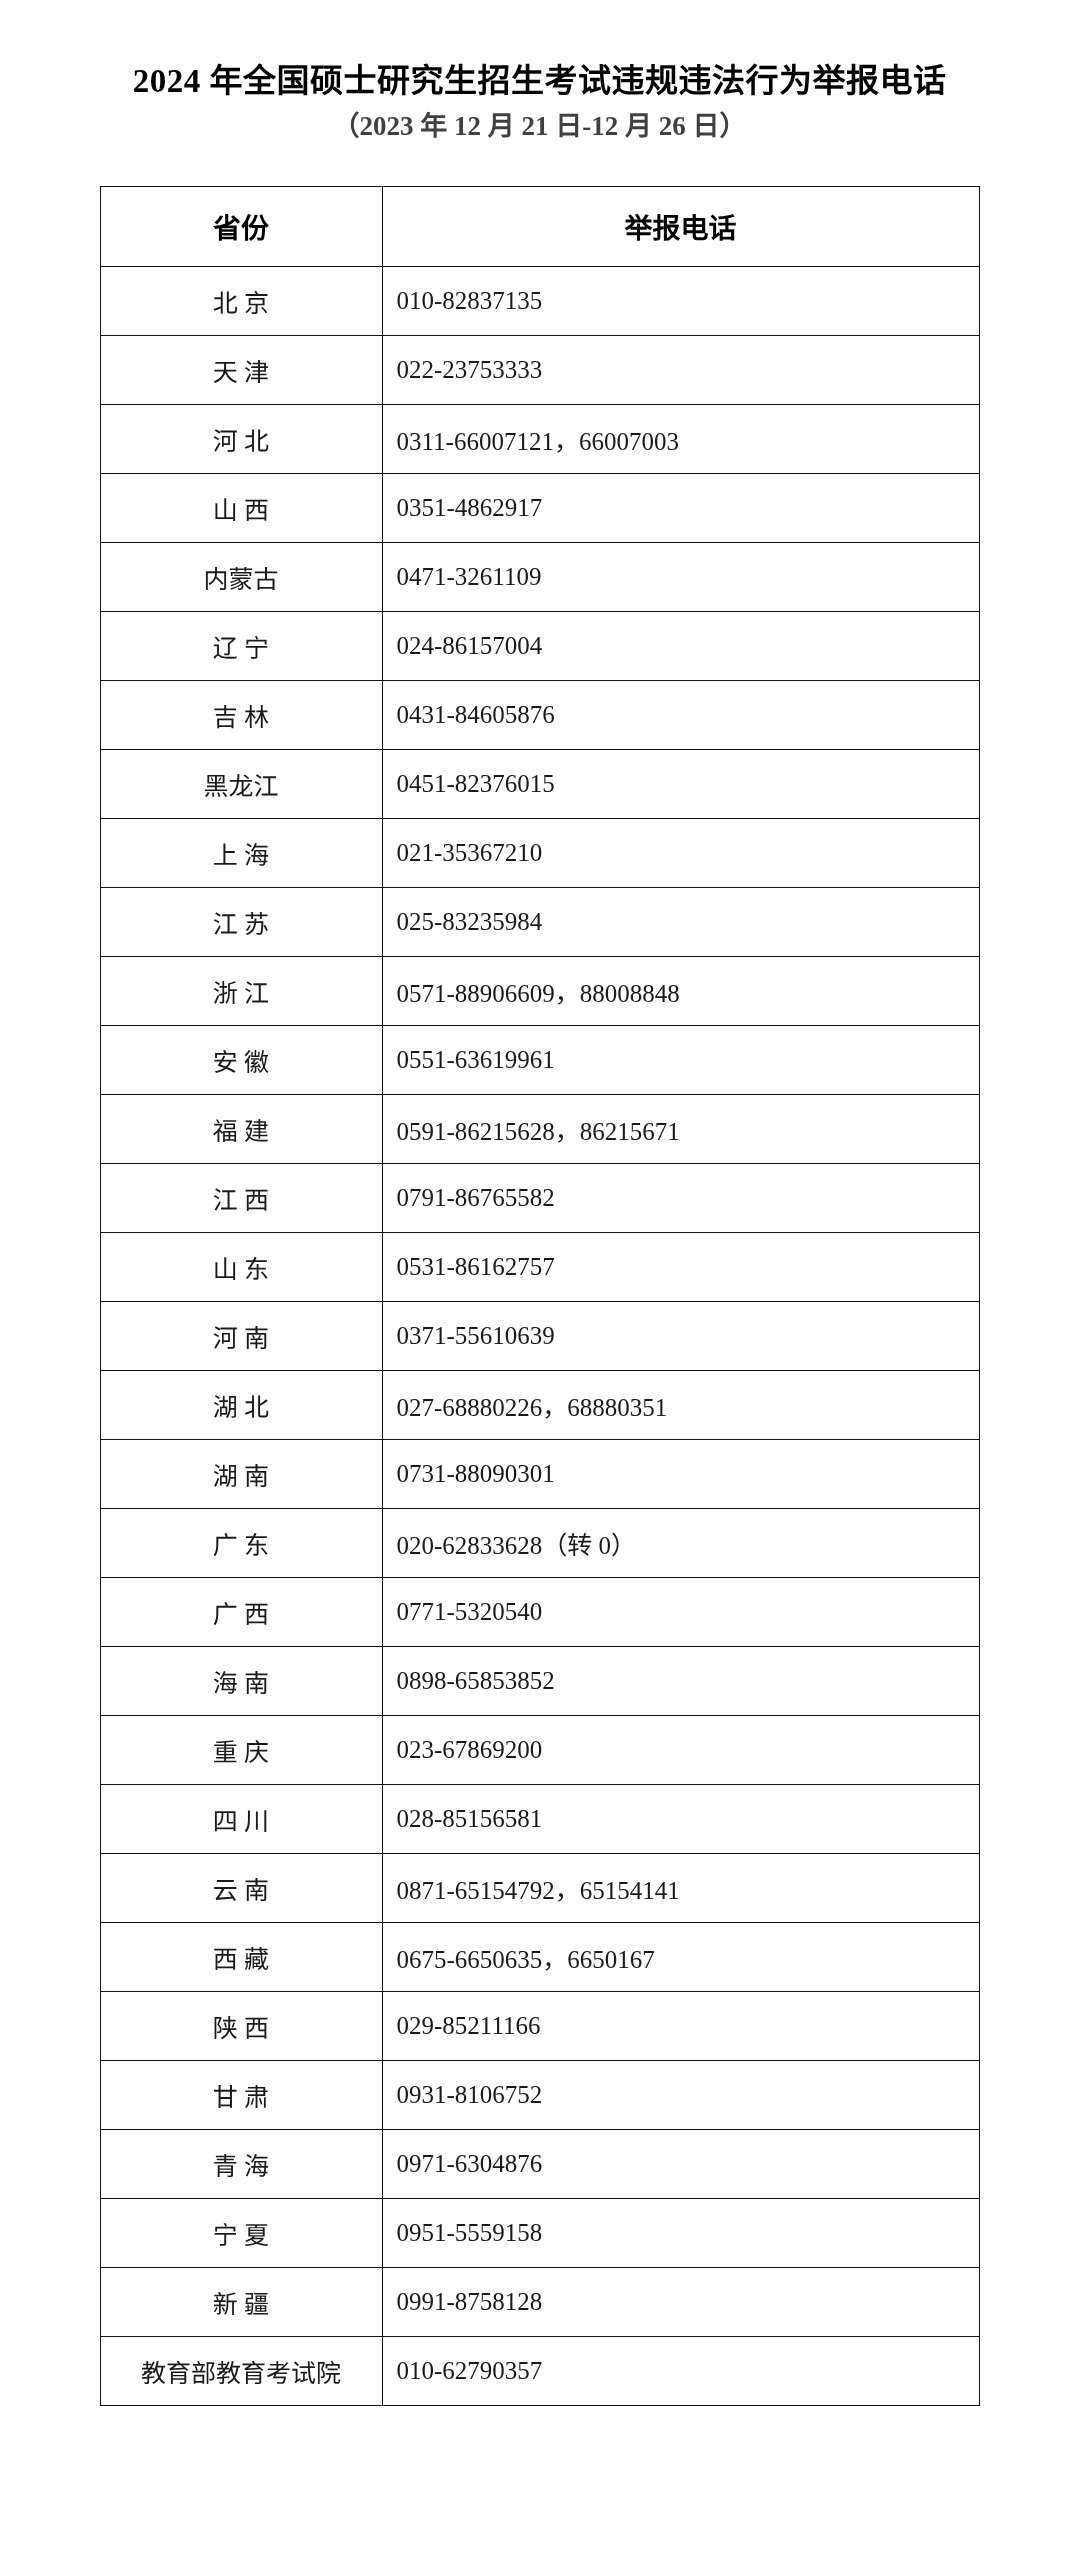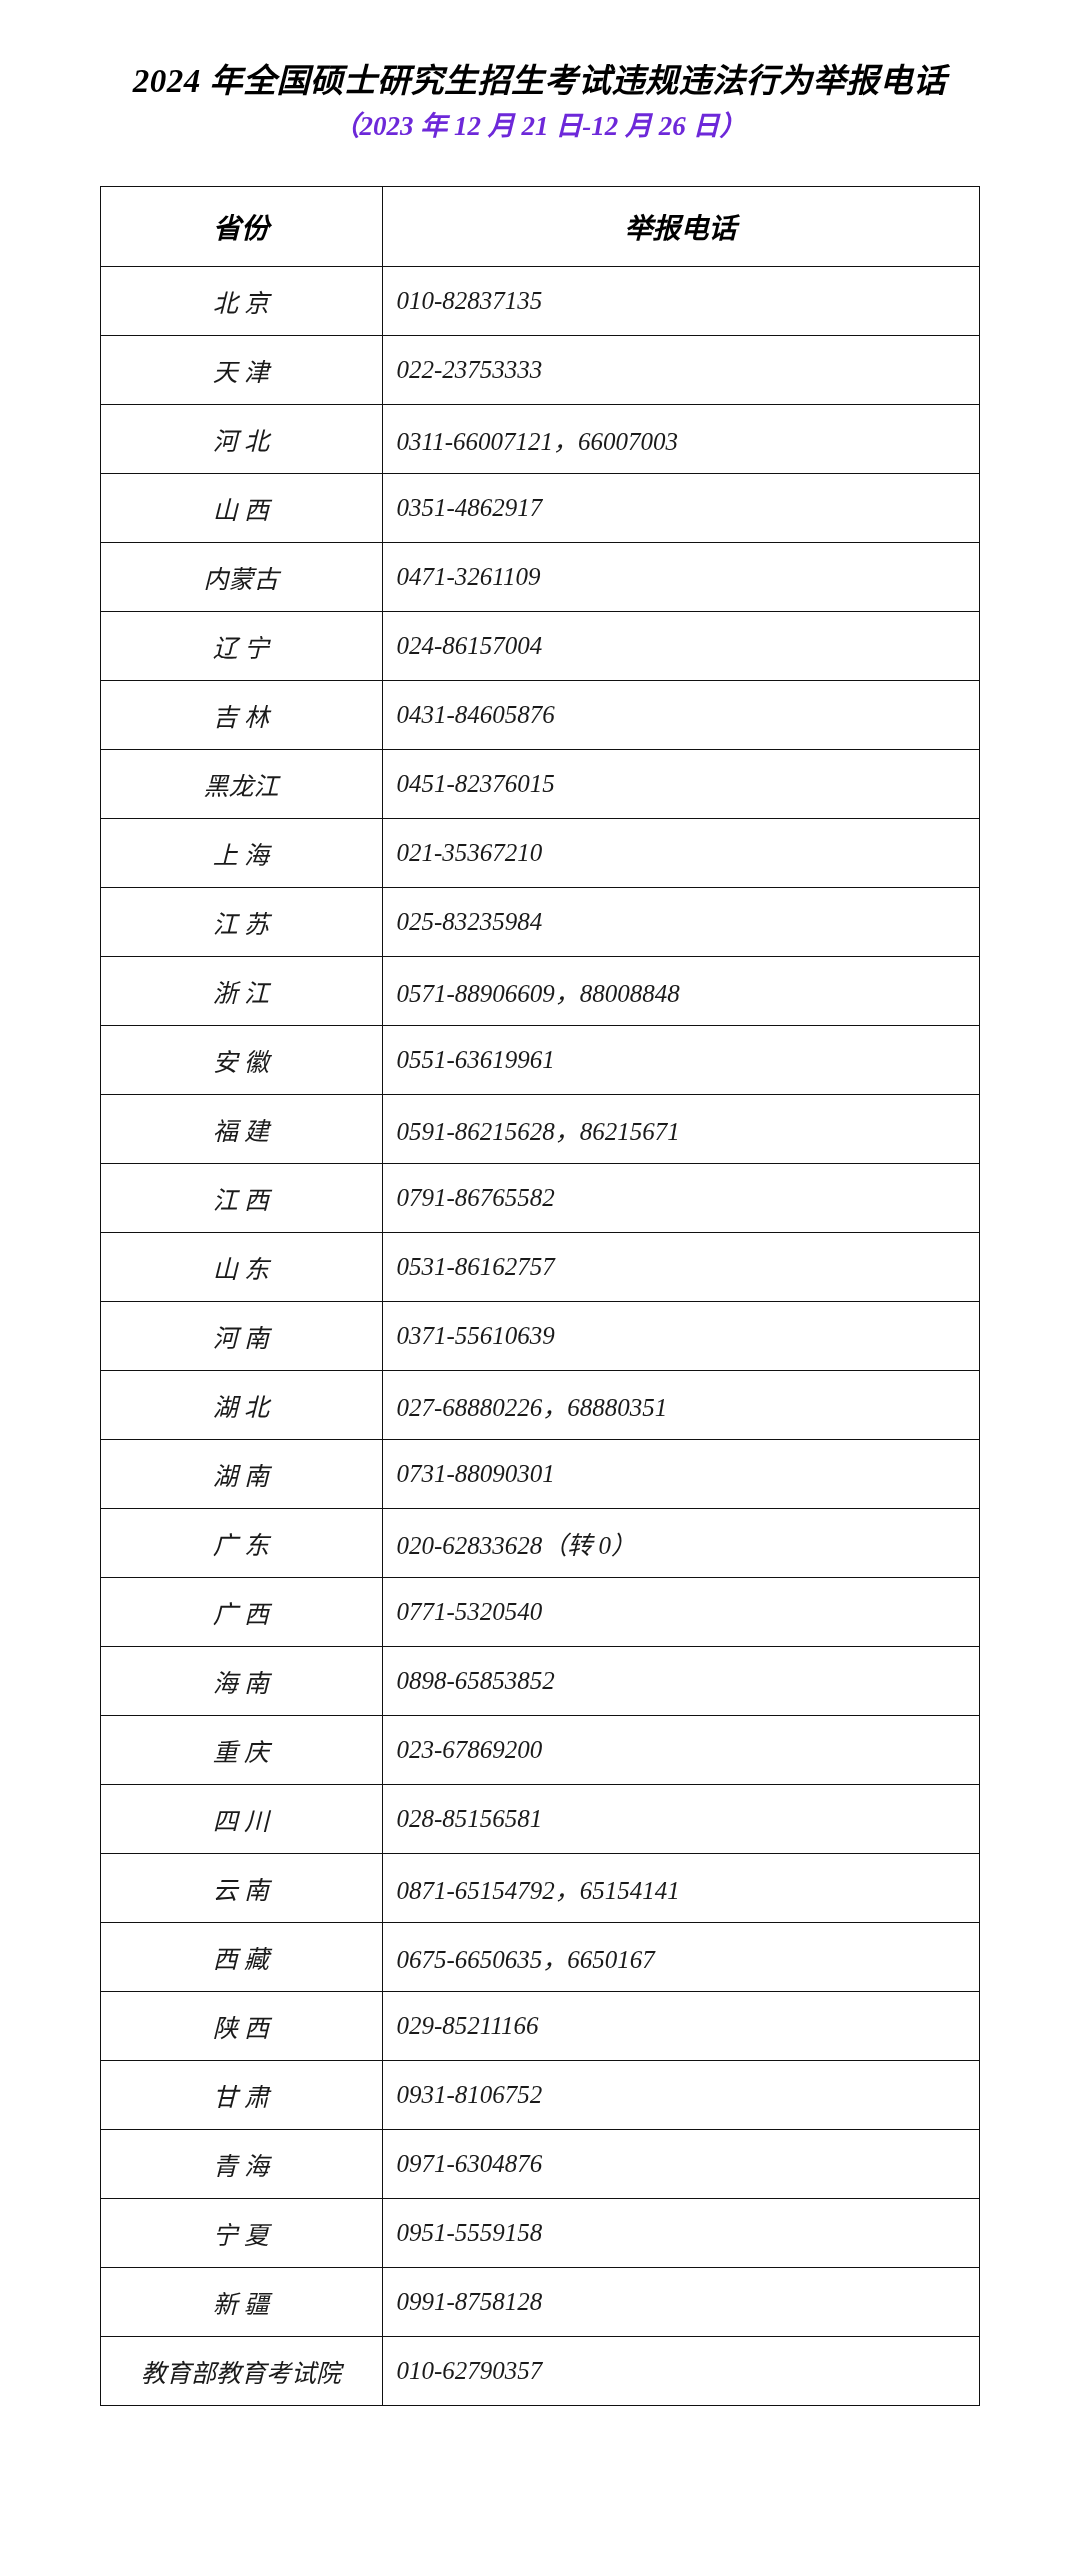--- a/index.html
+++ b/index.html
@@ -14,37 +14,36 @@
     font-family: "Liberation Serif", "DejaVu Serif", serif;
     color: #1a1a1a;
     -webkit-font-smoothing: antialiased;
   }
   .page {
     width: 1079px;
     min-height: 2576px;
     box-sizing: border-box;
     padding: 60px 0 40px 0;
     background: #ffffff;
-    font-style: italic;
   }
   .doc-title {
     text-align: center;
     font-size: 33px;
     font-weight: bold;
     letter-spacing: 0.5px;
     color: #000000;
     line-height: 1.3;
     margin: 0 0 6px 0;
     padding: 0 40px;
   }
   .doc-subtitle {
     text-align: center;
     font-size: 27px;
     font-weight: bold;
-    color: #6d28d9;
+    color: #404040;
     line-height: 1.3;
     margin: 0 0 42px 0;
     padding: 0 40px;
   }
   .table-wrap {
     display: flex;
     justify-content: center;
   }
   table.report-table {
     border-collapse: collapse;

